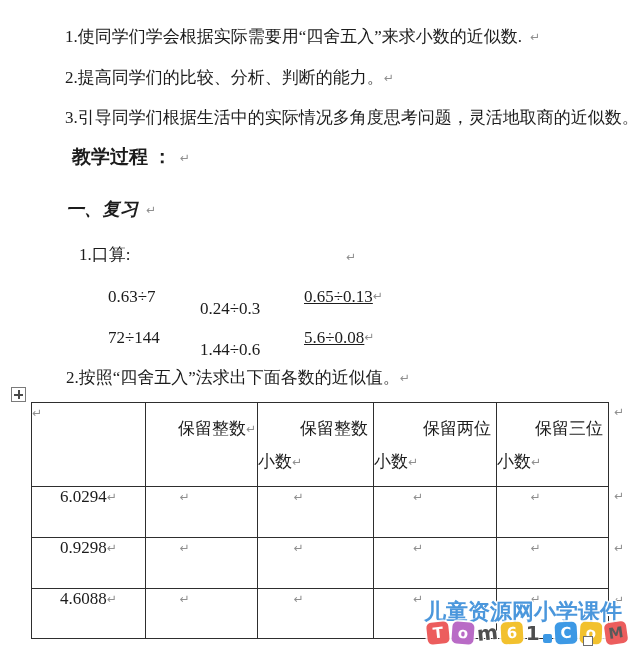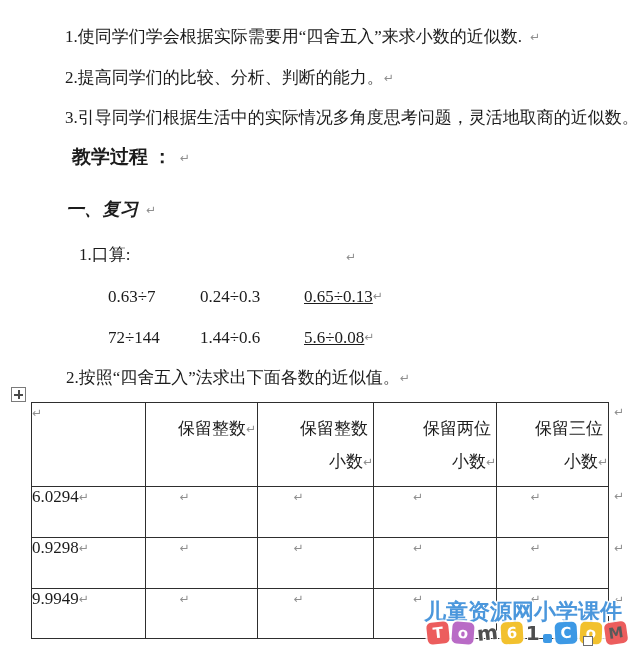--- a/index.html
+++ b/index.html
@@ -16,21 +16,21 @@
   .mark{
     font-family:"DejaVu Sans",sans-serif;
     font-size:12px;color:#8f8f8f;font-weight:normal;
     position:relative;top:-1px;
   }
   .mark-gap{margin-left:8px;}
   .mark-abs{position:absolute;left:267px;top:2px;}
 
   .mathrow{position:absolute;left:68px;display:flex;font-size:17px;line-height:22px;}
   .mathrow .m1{width:92px;display:inline-block;margin-left:40px;}
-  .mathrow .m2{width:104px;display:inline-block;}
+  .mathrow .m2{width:104px;display:inline-block;margin-top:12px;}
   .mathrow .m3{display:inline-block;text-decoration:underline;}
 
   
   .move-handle{
     position:absolute;left:11px;top:387px;width:13px;height:13px;
     border:1px solid #7a7a7a;background:#fff;z-index:2;
   }
   .move-handle::before{content:"";position:absolute;left:2px;top:6px;width:9px;height:1.6px;background:#4a4a4a;}
   .move-handle::after{content:"";position:absolute;top:2px;left:6px;height:9px;width:1.6px;background:#4a4a4a;}
 
@@ -40,23 +40,23 @@
   }
   table.grid td,table.grid th{
     border:1px solid #2e2e2e;padding:0;font-weight:normal;
     font-size:17px;vertical-align:top;overflow:hidden;
   }
   tr.hdr{height:84px;}
   tr.r1{height:51px;} tr.r2{height:51px;} tr.r3{height:50px;}
   .hcell{line-height:33px;padding-top:9px;}
   .hline1{text-align:right;padding-right:5px;}
   .hline1.flush{padding-right:1px;}
-  .hline2{text-align:right;}
+  .hline2{text-align:left;}
   .hmark-only{padding:12px 0 0 36px;text-align:left;}
-  td.valcell{vertical-align:middle;text-align:left;padding-right:13px;}
+  td.valcell{vertical-align:middle;text-align:center;padding-right:13px;}
   td.emptycell{vertical-align:middle;text-align:center;}
   td.emptycell .mark{display:inline-block;transform:translateX(-17px);}
 
   .rowmark{position:absolute;left:614px;z-index:1;}
 
   
   .wm-text{
     position:absolute;left:424px;top:597px;z-index:5;
     font-family:"DejaVu Sans",sans-serif;font-weight:bold;
     font-size:22px;letter-spacing:0px;white-space:nowrap;
@@ -157,21 +157,21 @@
     <td class="emptycell"><span class="mark">↵</span></td>
   </tr>
   <tr class="r2">
     <td class="valcell"><span>0.9298</span><span class="mark">↵</span></td>
     <td class="emptycell"><span class="mark">↵</span></td>
     <td class="emptycell"><span class="mark">↵</span></td>
     <td class="emptycell"><span class="mark">↵</span></td>
     <td class="emptycell"><span class="mark">↵</span></td>
   </tr>
   <tr class="r3">
-    <td class="valcell"><span>9.9949</span><span class="mark">↵</span></td>
+    <td class="valcell"><span>4.6088</span><span class="mark">↵</span></td>
     <td class="emptycell"><span class="mark">↵</span></td>
     <td class="emptycell"><span class="mark">↵</span></td>
     <td class="emptycell"><span class="mark">↵</span></td>
     <td class="emptycell"><span class="mark">↵</span></td>
   </tr>
 </tbody>
   </table>
 
 <span class="mark rowmark" style="top:405px;">↵</span>
 <span class="mark rowmark" style="top:489px;">↵</span>

